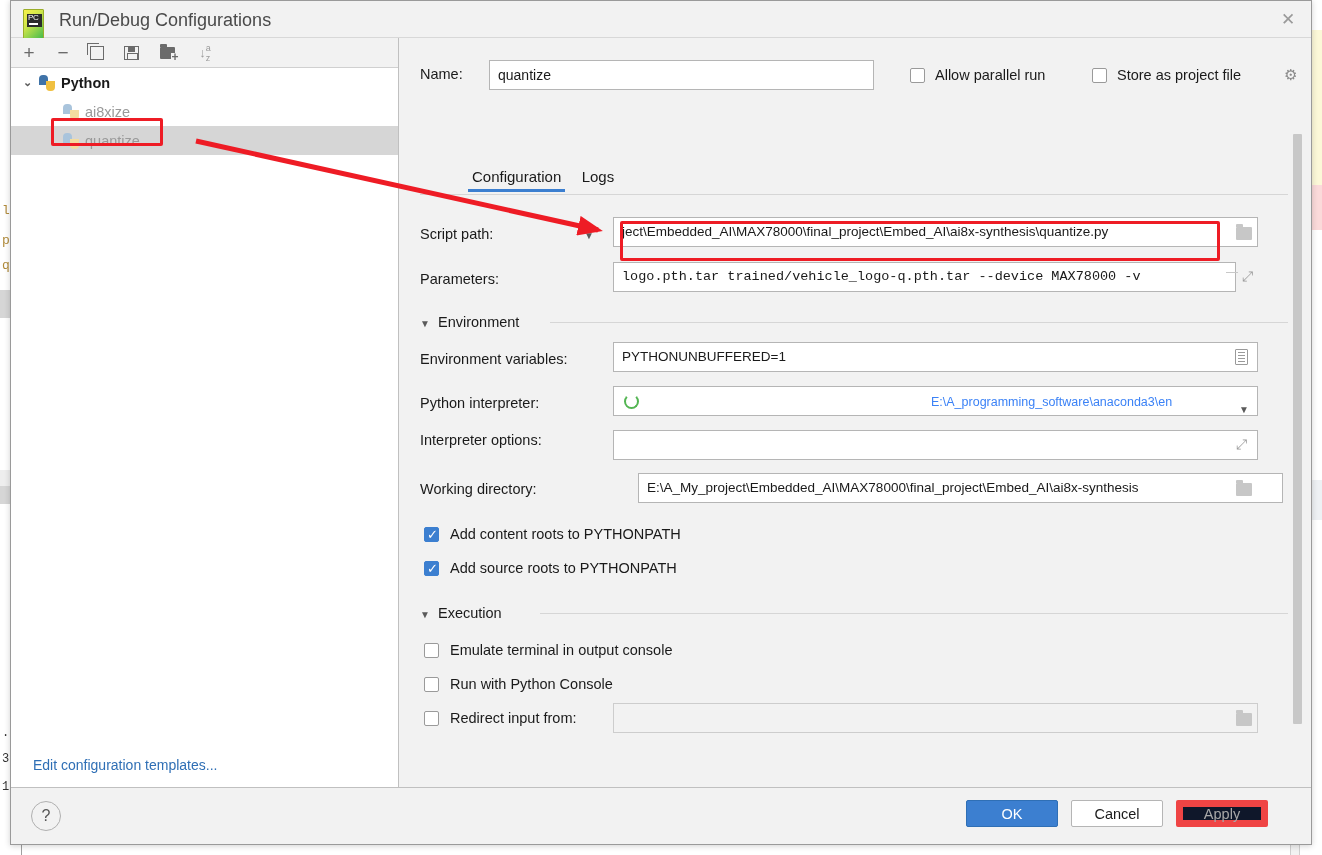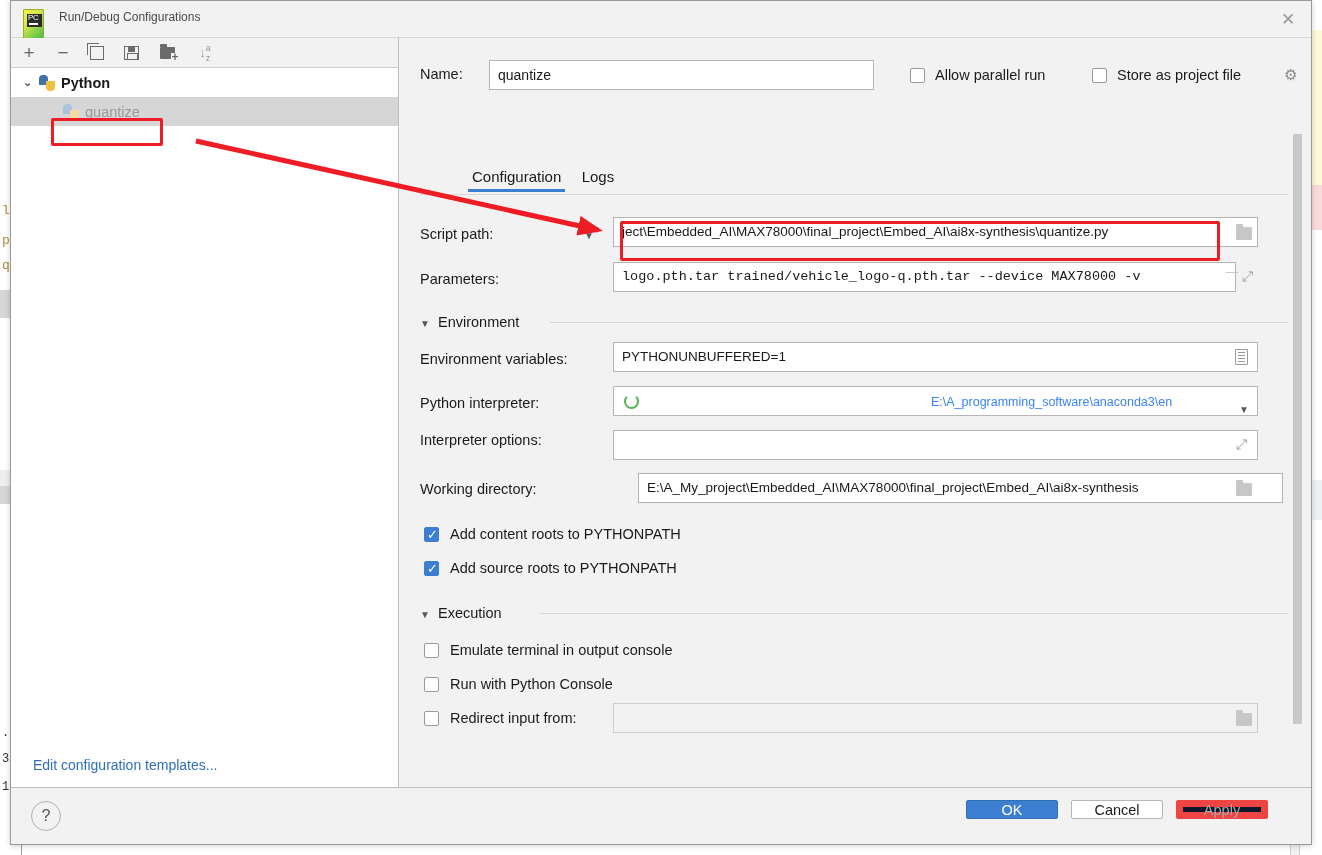--- a/index.html
+++ b/index.html
@@ -64,21 +64,21 @@
     background:#2b2b2b;
   }
   .pc-icon .pclabel {
     position:absolute; left:4px; top:3px; z-index:3; font-size:8px; color:#fff;
     font-family:"Liberation Sans", sans-serif; letter-spacing:-0.3px;
   }
   .pc-icon .dash {
     position:absolute; left:5px; top:13px; z-index:3; width:9px; height:2px; background:#fff;
   }
   .title-text {
-    position:absolute; left:48px; top:9px; font-size:12px; color:#4a4a4a;
+    position:absolute; left:48px; top:9px; font-size:18px; color:#4a4a4a;
   }
   .close-btn {
     position:absolute; right:0; top:0; width:46px; height:37px;
     display:flex; align-items:center; justify-content:center;
     font-size:17px; color:#9a9a9a;
   }
 
   
   .leftpane {
     position:absolute; left:0; top:37px; width:388px; bottom:57px;
@@ -235,21 +235,21 @@
   .bottombar {
     position:absolute; left:0; right:0; bottom:0; height:57px; background:#f2f2f2;
     border-top:1px solid #c0c0c0;
   }
   .help-btn {
     position:absolute; left:20px; top:13px; width:30px; height:30px; border-radius:50%;
     border:1px solid #b0b0b0; color:#555; font-size:16px;
     display:flex; align-items:center; justify-content:center;
   }
   .btn {
-    position:absolute; top:12px; height:19px; font-size:14.5px;
+    position:absolute; top:12px; height:27px; font-size:14.5px;
     display:flex; align-items:center; justify-content:center; border-radius:2px;
     font-family:"Liberation Sans", sans-serif;
   }
   .btn-ok { right:253px; width:92px; background:#3c7fd0; color:#fff; border:1px solid #2f6fb5; }
   .btn-cancel { right:148px; width:92px; background:#fff; color:#1a1a1a; border:1px solid #b5b5b5; }
   .btn-apply { right:43px; width:92px; background:#0f172a; color:#a8a8a8; border:7px solid #ef4444; }
 
   
   .anno { position:absolute; left:0; top:0; width:1322px; height:855px; pointer-events:none; }
   .redbox { position:absolute; border:3px solid #ee1c25; border-radius:2px; }
@@ -313,20 +313,24 @@
           </div>
         <div class="tb-ico ico-sort" style="margin-left:4px;">↓<sub style="font-size:9px">a<br>z</sub></div>
       </div>
 
       <div class="tree">
         <div class="tree-row group" style="top:0">
           <span class="chev">⌄</span>
           <span class="py-icon"></span>
           <span>Python</span>
         </div>
+        <div class="tree-row child">
+          <span class="py-icon dim"></span>
+          <span>ai8xize</span>
+        </div>
         <div class="tree-row child selected">
           <span class="py-icon dim"></span>
           <span>quantize</span>
         </div>
       </div>
 
       <div class="edit-tpl">Edit configuration templates...</div>
     </div>
 
     <div class="rightpane">

